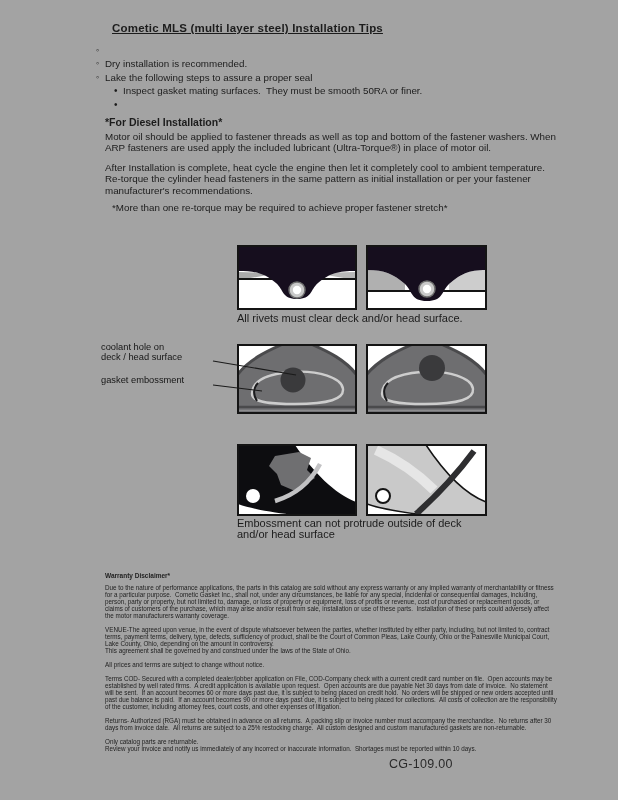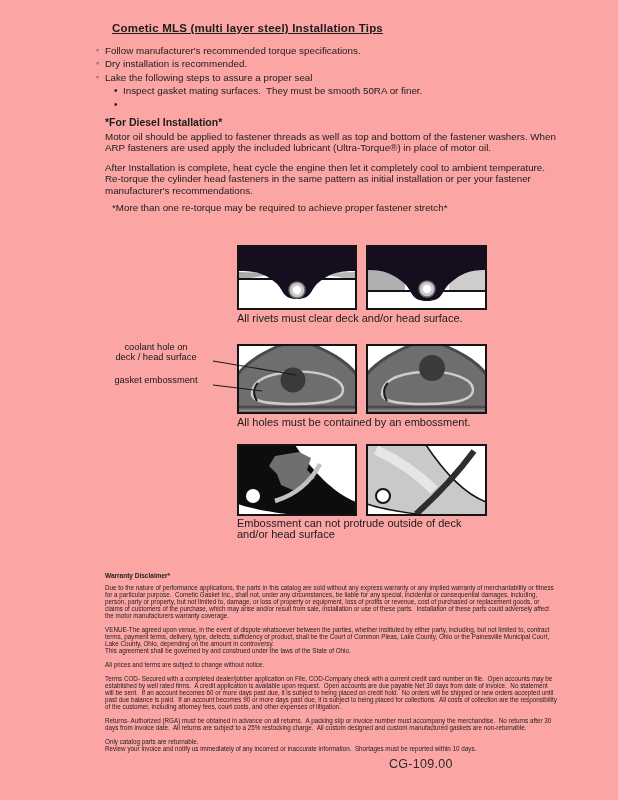--- a/index.html
+++ b/index.html
@@ -1,49 +1,48 @@
 <!DOCTYPE html>
 <html><head>
 <meta charset="utf-8">
 <style>
   html,body{margin:0;padding:0;background:#fff;}
-  .page{position:relative;width:618px;height:800px;background:#fca5a5;overflow:hidden;
+  .page{position:relative;width:618px;height:800px;background:#a3a3a3;overflow:hidden;
         font-family:"Liberation Sans", sans-serif;color:#1c1c1c;}
   .abs{position:absolute;}
   .title{left:112px;top:22px;font-size:11.5px;font-weight:bold;text-decoration:underline;letter-spacing:.2px;}
   .tips{left:96px;top:44px;font-size:9.8px;line-height:13.4px;width:470px;}
   .tip-row{display:flex;}
   .tip-marker{width:9px;flex:0 0 9px;font-size:9px;line-height:13.4px;}
   .sub{margin-left:18px;}
   .sub .tip-marker{font-size:10px;}
   .tip-text{white-space:pre-wrap;}
   .diesel-heading{left:105px;top:116px;font-size:10.5px;font-weight:bold;}
   .para{left:105px;top:131px;width:455px;font-size:9.8px;line-height:11.4px;}
   .para2{top:162px;width:452px;}
   .note{left:112px;top:202px;font-size:9.8px;}
   .dlabel{font-size:12.5px;letter-spacing:.5px;text-align:center;width:120px;color:#161616;margin-top:34px;}
   .caption{font-size:11px;line-height:10.8px;white-space:pre-line;}
-  .ann{font-size:9.3px;line-height:10.4px;text-align:center;white-space:pre-line;color:#161616;}
+  .ann{font-size:9.3px;line-height:10.4px;text-align:left;white-space:pre-line;color:#161616;}
   .warranty{left:105px;top:572px;width:452px;font-size:6.3px;line-height:7px;color:#222;}
   .warranty .w-head{font-weight:bold;margin:0 0 5px 0;font-size:6.5px;}
   .warranty p{margin:0 0 7px 0;white-space:pre-wrap;}
   .footer-code{left:389px;top:757px;font-size:12.5px;letter-spacing:.3px;color:#2a2a2a;}
   svg{display:block;}
 </style>
 </head>
 <body>
 
 <div class="page">
 
   <div class="abs title">Cometic MLS (multi layer steel) Installation Tips</div>
 
   <div class="abs tips">
     <div class="tip-row">
       <span class="tip-marker">◦</span>
-      <span class="tip-text">Follow manufacturer's recommended torque specifications.</span>
     </div>
     <div class="tip-row">
       <span class="tip-marker">◦</span>
       <span class="tip-text">Dry installation is recommended.</span>
     </div>
     <div class="tip-row">
       <span class="tip-marker">◦</span>
       <span class="tip-text">Lake the following steps to assure a proper seal</span>
     </div>
     <div class="tip-row sub">
@@ -130,21 +129,20 @@
       <path d="M120,1 H77 C93,8 109,16 120,30 Z" fill="#ffffff"></path>
       <path d="M45,1 C29,8 13,16 1,30" stroke="#4a4a4c" stroke-width="3" fill="none"></path>
       <path d="M77,1 C93,8 109,16 120,30" stroke="#4a4a4c" stroke-width="3" fill="none"></path>
       <path d="M16,50 C16,37 31,30 55,28 C83,26 106,34 107,45 C108,55 93,60 59,60 C33,60 16,58 16,50 Z" fill="none" stroke="#cdcdcd" stroke-width="2.4"></path>
       <path d="M21,57 C17,51 17,44 22,39" stroke="#1c1c1e" stroke-width="2" fill="none"></path>
       <circle cx="66" cy="24" r="13" fill="#3a3a3c"></circle>
       <rect x="1" y="1" width="119" height="68" fill="none" stroke="#141414" stroke-width="2"></rect>
     </svg>
   </div>
 
-  <div class="abs caption" style="left:237px;top:417px;">All holes must be contained by an embossment.</div>
 
   <div class="abs dlabel" style="left:237px;top:430px;">RIGHT</div>
   <div class="abs dlabel" style="left:366px;top:430px;width:121px;">WRONG</div>
 
   <div class="abs" style="left:237px;top:444px;">
     <svg width="120" height="72" viewBox="0 0 120 72">
       <rect x="1" y="1" width="118" height="70" fill="#ffffff" stroke="#141414" stroke-width="2"></rect>
       <path d="M1,1 H58 C76,28 98,50 119,58 L119,71 H57 C42,69 18,66 1,60 Z" fill="#0d0d10"></path>
       <path d="M38,12 L62,8 L74,14 L70,26 L78,34 L58,47 L44,41 L40,30 L32,22 Z" fill="#6f6f71"></path>
       <path d="M38,57 C58,51 73,39 83,20" stroke="#c2c2c4" stroke-width="4.5" fill="none"></path>

